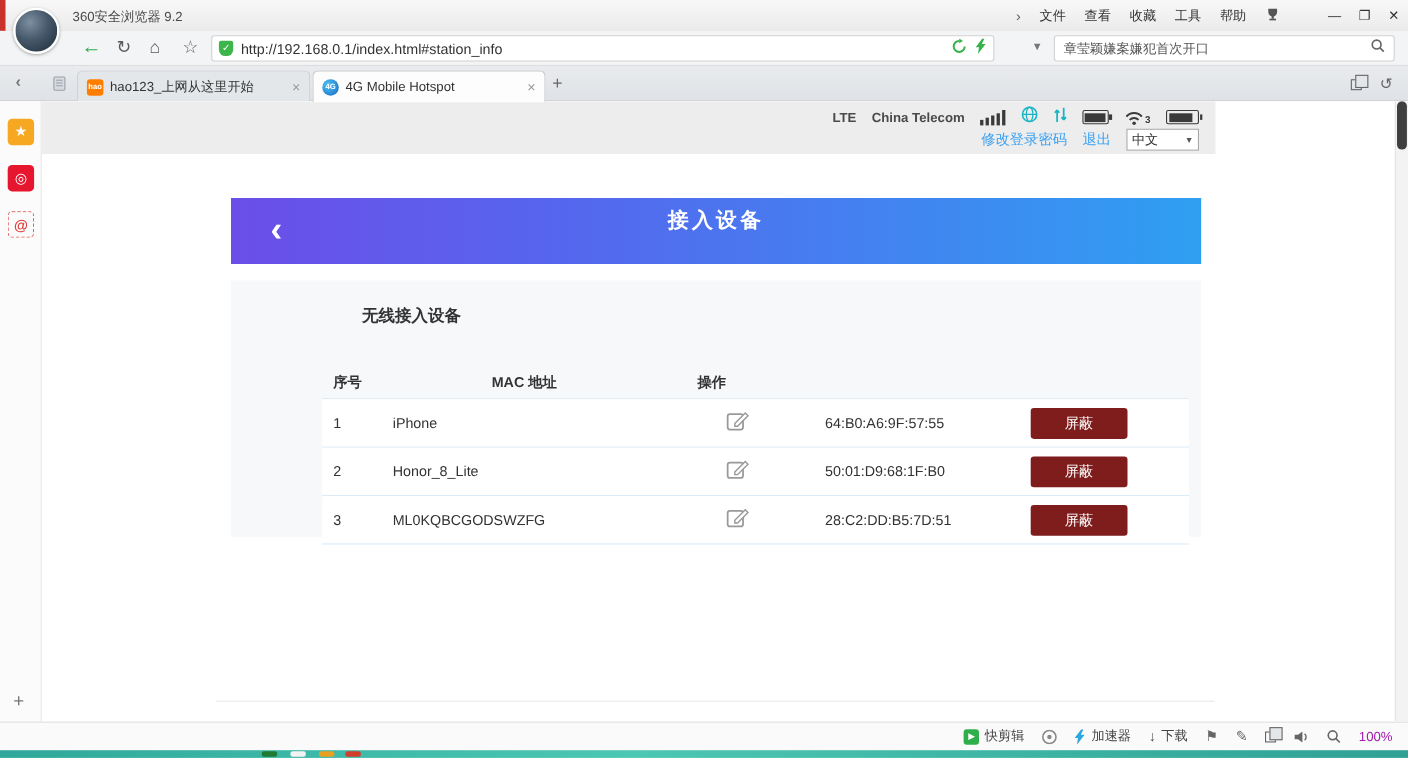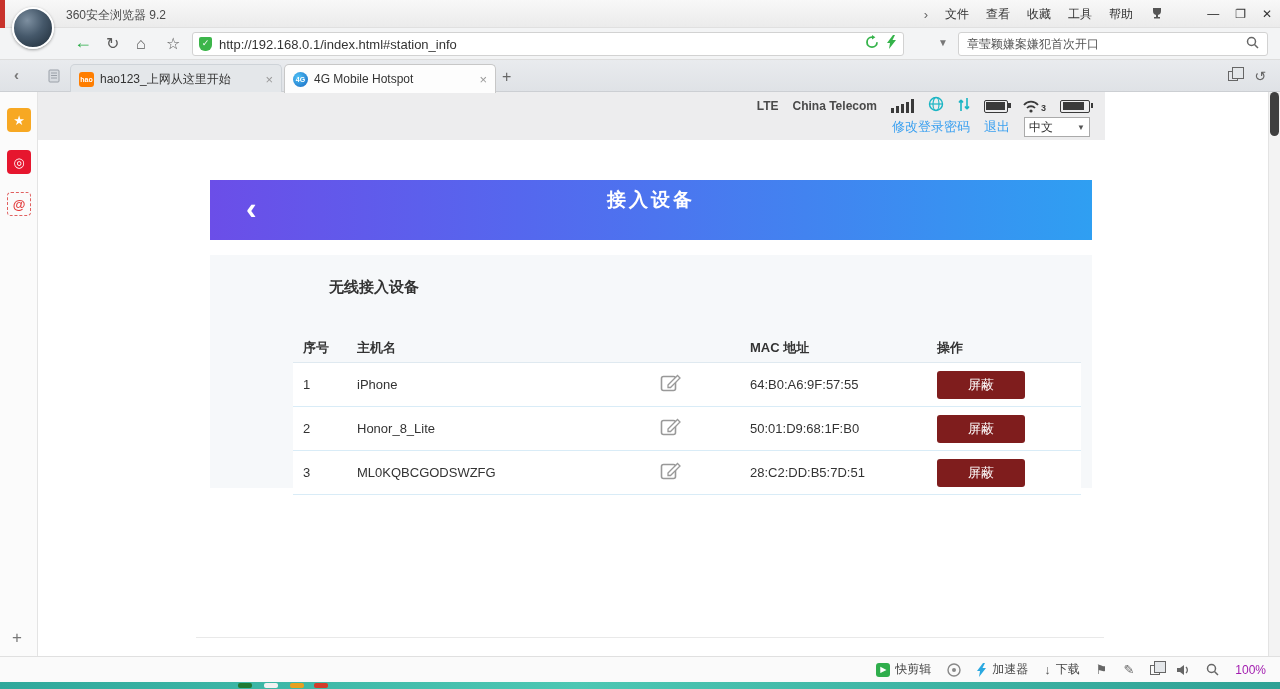--- a/index.html
+++ b/index.html
@@ -266,21 +266,20 @@
     <div class="banner">
       <span class="banner-back">‹</span>
       <div class="banner-title">接入设备</div>
     </div>
 
     <div class="card">
       <div class="section-title">无线接入设备</div>
       <div class="dev-table">
         <div class="thead">
           <span class="c1">序号</span>
-          <span class="c2">主机名</span>
           <span class="c3"></span>
           <span class="c4">MAC 地址</span>
           <span class="c5">操作</span>
         </div>
 
         <div class="trow">
           <span class="c1">1</span>
           <span class="c2">iPhone</span>
           <span class="c3"><span class="edit-btn">
             <svg width="22" height="20" viewBox="0 0 22 20">

